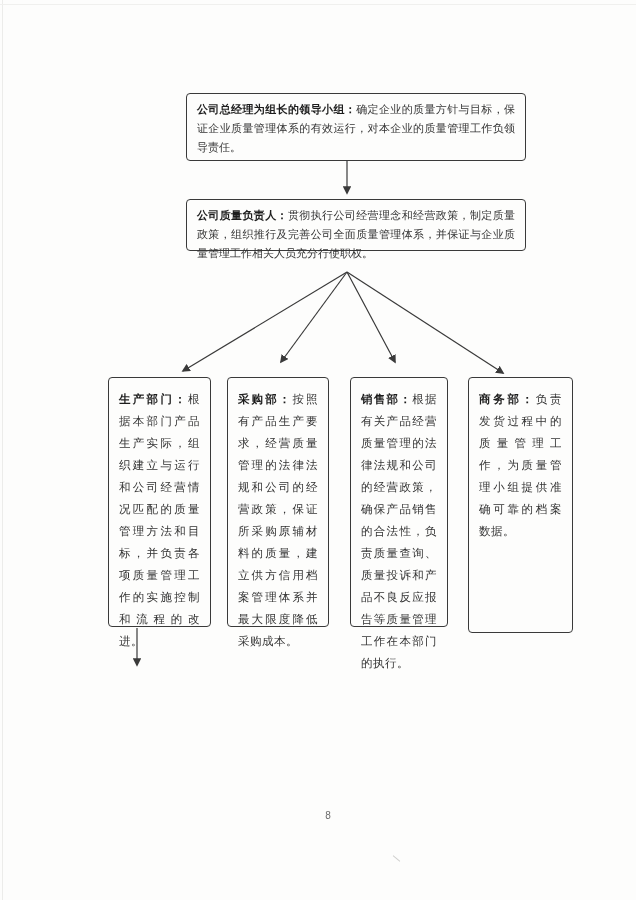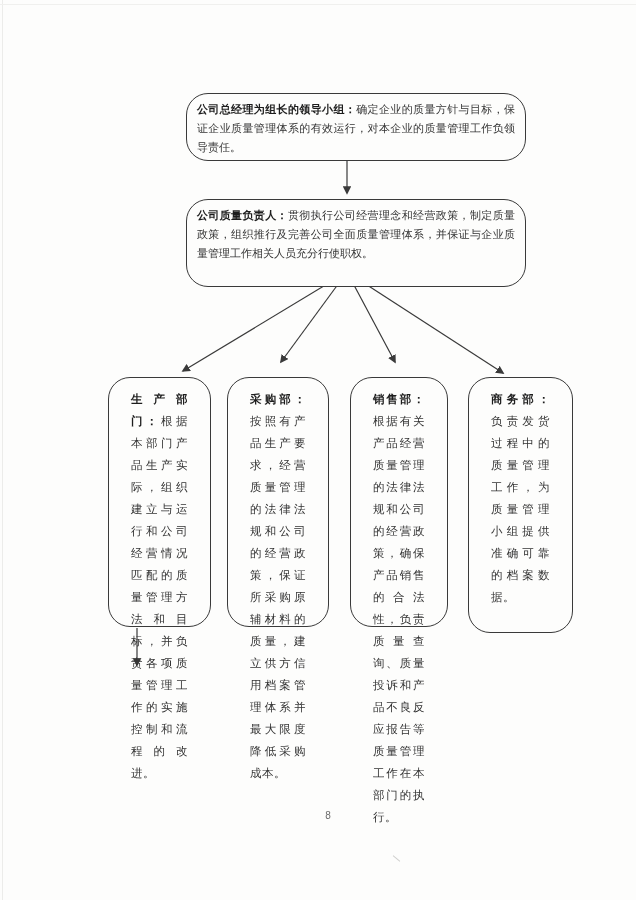--- a/index.html
+++ b/index.html
@@ -12,36 +12,36 @@
     color:#2b2b2b;
   }
   
   .scan-edge-left{position:absolute;left:2px;top:0;width:1px;height:100%;background:#ececea;}
   .scan-edge-top{position:absolute;left:0;top:4px;width:100%;height:1px;background:#f0f0ee;}
   .scan-smudge{position:absolute;left:392px;top:858px;width:9px;height:1px;background:#cfcfcd;transform:rotate(40deg);}
 
   .fc-box{
     position:absolute;
     border:1.2px solid #3a3a3a;
-    border-radius:22px;
+    border-radius:4px;
     background:#fdfdfc;
     box-sizing:border-box;
     text-align:justify;
   }
   .fc-box p{margin:0;}
   .fc-label{font-weight:bold;color:#1d1d1d;}
   .fc-text{color:#333;}
 
   
   .wide{font-size:11px;line-height:19px;padding:6px 10px;}
   
-  .dept{font-size:11.5px;line-height:22px;padding:10px 22px;letter-spacing:0.5px;}
+  .dept{font-size:11.5px;line-height:22px;padding:10px 10px;letter-spacing:0.5px;}
 
   #box-leader   {left:186px;top:93px;width:340px;height:68px;}
-  #box-director {left:186px;top:199px;width:340px;height:88px;}
+  #box-director {left:186px;top:199px;width:340px;height:52px;}
   #box-prod     {left:108px;top:377px;width:103px;height:250px;}
   #box-purch    {left:227px;top:377px;width:102px;height:250px;}
   #box-sales    {left:350px;top:377px;width:98px;height:250px;}
   #box-comm     {left:468px;top:377px;width:105px;height:256px;}
   #box-qm       {left:98px;top:670px;width:342px;height:53px;border-radius:10px;}
 
   #arrows{position:absolute;left:0;top:0;width:636px;height:900px;pointer-events:none;}
 
   #page-number{
     position:absolute;left:318px;top:810px;width:20px;

